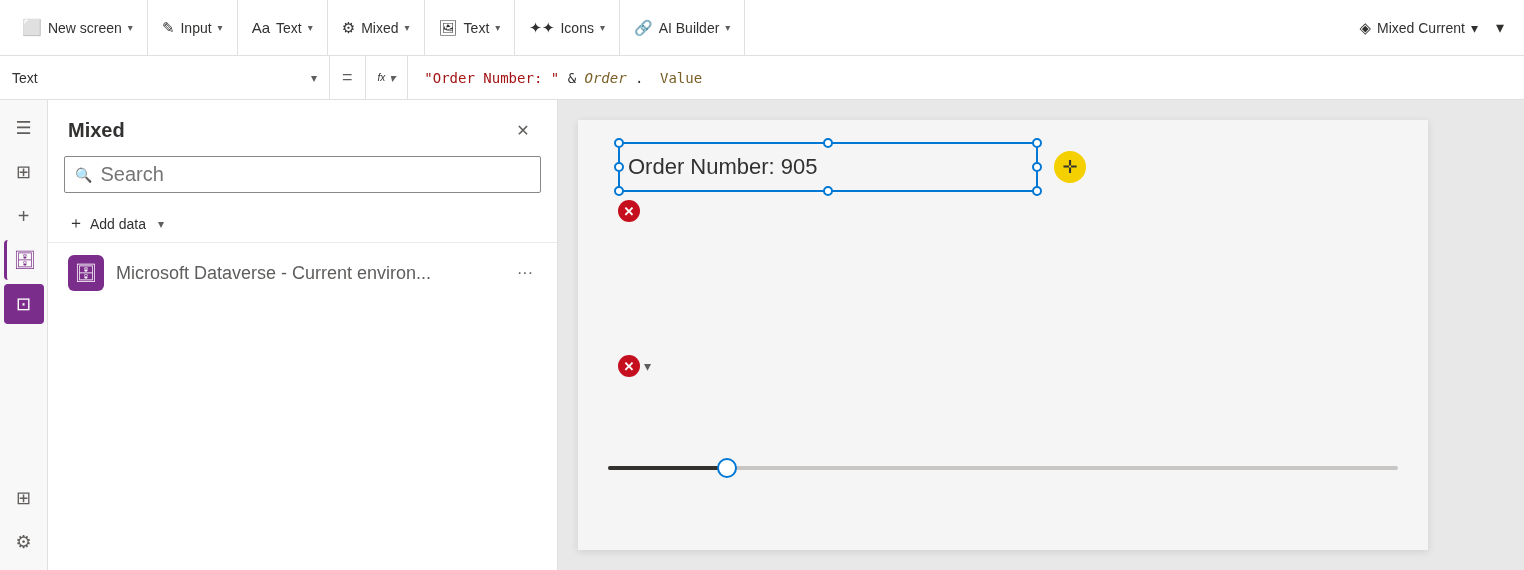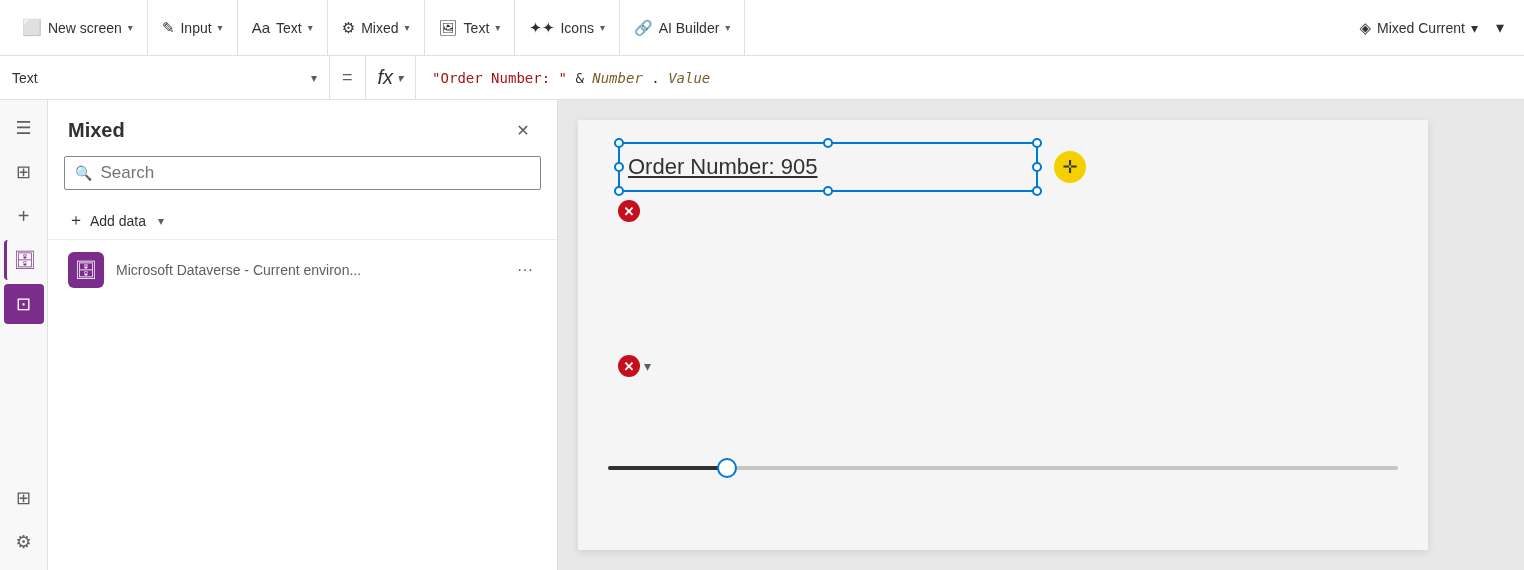--- a/index.html
+++ b/index.html
@@ -169,21 +169,21 @@
       align-items: center;
       border: 1px solid #8a8886;
       border-radius: 2px;
       padding: 6px 10px;
       gap: 8px;
     }
     .search-icon { color: #605e5c; font-size: 14px; }
     .search-input {
       border: none;
       outline: none;
-      font-size: 17px;
+      font-size: 20px;
       color: #0f172a;
       flex: 1;
       background: transparent;
     }
 
     .add-data-row {
       display: flex;
       align-items: center;
       padding: 8px 20px;
       gap: 6px;
@@ -208,21 +208,21 @@
       border-radius: 6px;
       display: flex;
       align-items: center;
       justify-content: center;
       color: white;
       font-size: 18px;
       flex-shrink: 0;
     }
     .ds-info { flex: 1; }
     .ds-name { font-size: 14px; font-weight: 600; color: #323130; }
-    .ds-sub { font-size: 14px; color: #605e5c; }
+    .ds-sub { font-size: 18px; color: #605e5c; }
     .ds-more {
       color: #605e5c;
       font-size: 16px;
       cursor: pointer;
       padding: 4px;
     }
 
     
     .canvas-area {
       flex: 1;
@@ -255,21 +255,20 @@
       border: 2px solid #0078d4;
       padding: 4px 8px;
       font-size: 22px;
       color: #323130;
       background: transparent;
       position: relative;
       width: 100%;
       height: 100%;
       display: flex;
       align-items: center;
-      text-decoration: underline;
     }
     
     .handle {
       width: 10px;
       height: 10px;
       background: white;
       border: 2px solid #0078d4;
       border-radius: 50%;
       position: absolute;
     }
@@ -423,29 +422,29 @@
 
 <div class="formula-bar">
   <div class="formula-property">
     <span class="formula-property-text">Text</span>
     <span style="color:#605e5c; font-size:12px;">▾</span>
   </div>
   <div class="formula-equals">
     <span>=</span>
   </div>
   <div class="formula-fx">
-    <span style="font-style:italic; font-size:20px;">fx</span>
+    <span style="font-style:italic; font-size:10px;">fx</span>
     <span style="font-size:12px; color:#605e5c;">▾</span>
   </div>
   <div class="formula-expression">
     <span style="color:#a31515;">"Order Number: "</span>
     <span style="color:#323130;"> &amp; </span>
-    <span style="color:#795e26; font-style:italic;">Number</span>
+    <span style="color:#795e26; font-style:italic;">Order</span>
     <span style="color:#323130;">.</span>
-    <span style="color:#795e26; font-style:italic;">Value</span>
+    <span style="color:#795e26; margin-left:8px;">Value</span>
   </div>
 </div>
 
 <div class="main-content">
 
   <div class="icon-sidebar">
     <div class="icon-sidebar-item">
       <span>☰</span>
     </div>
     <div class="icon-sidebar-item">

